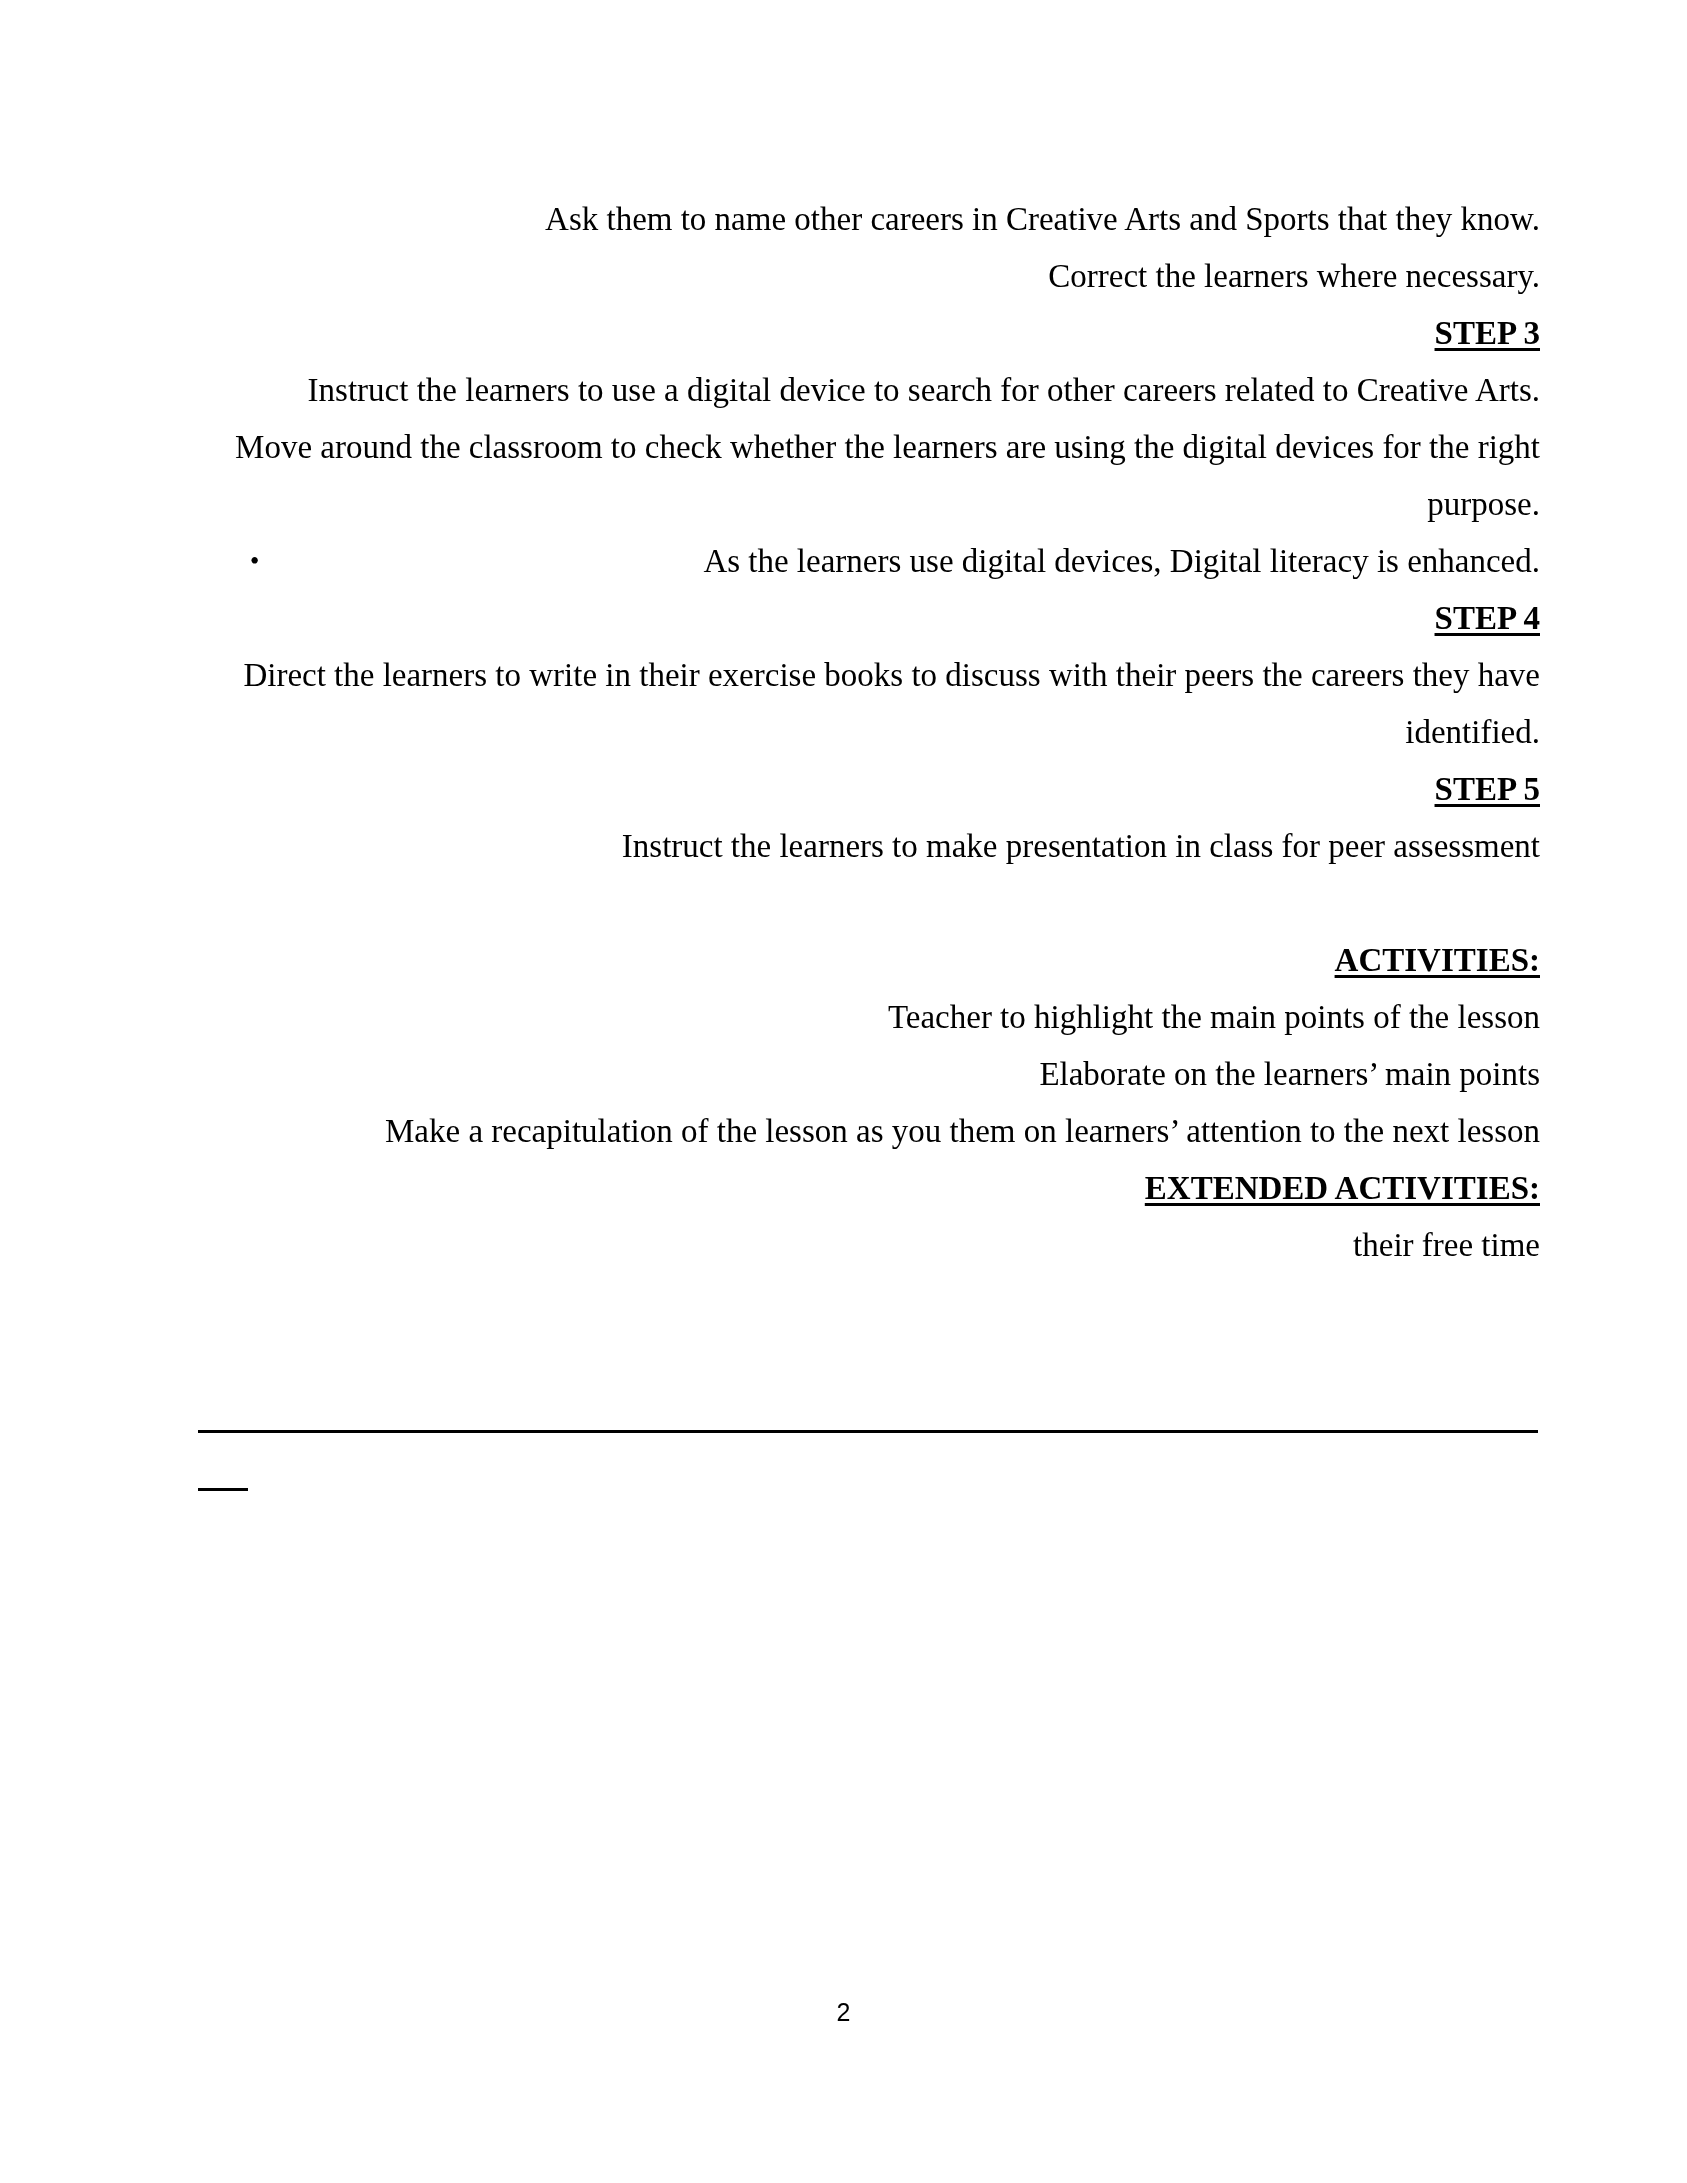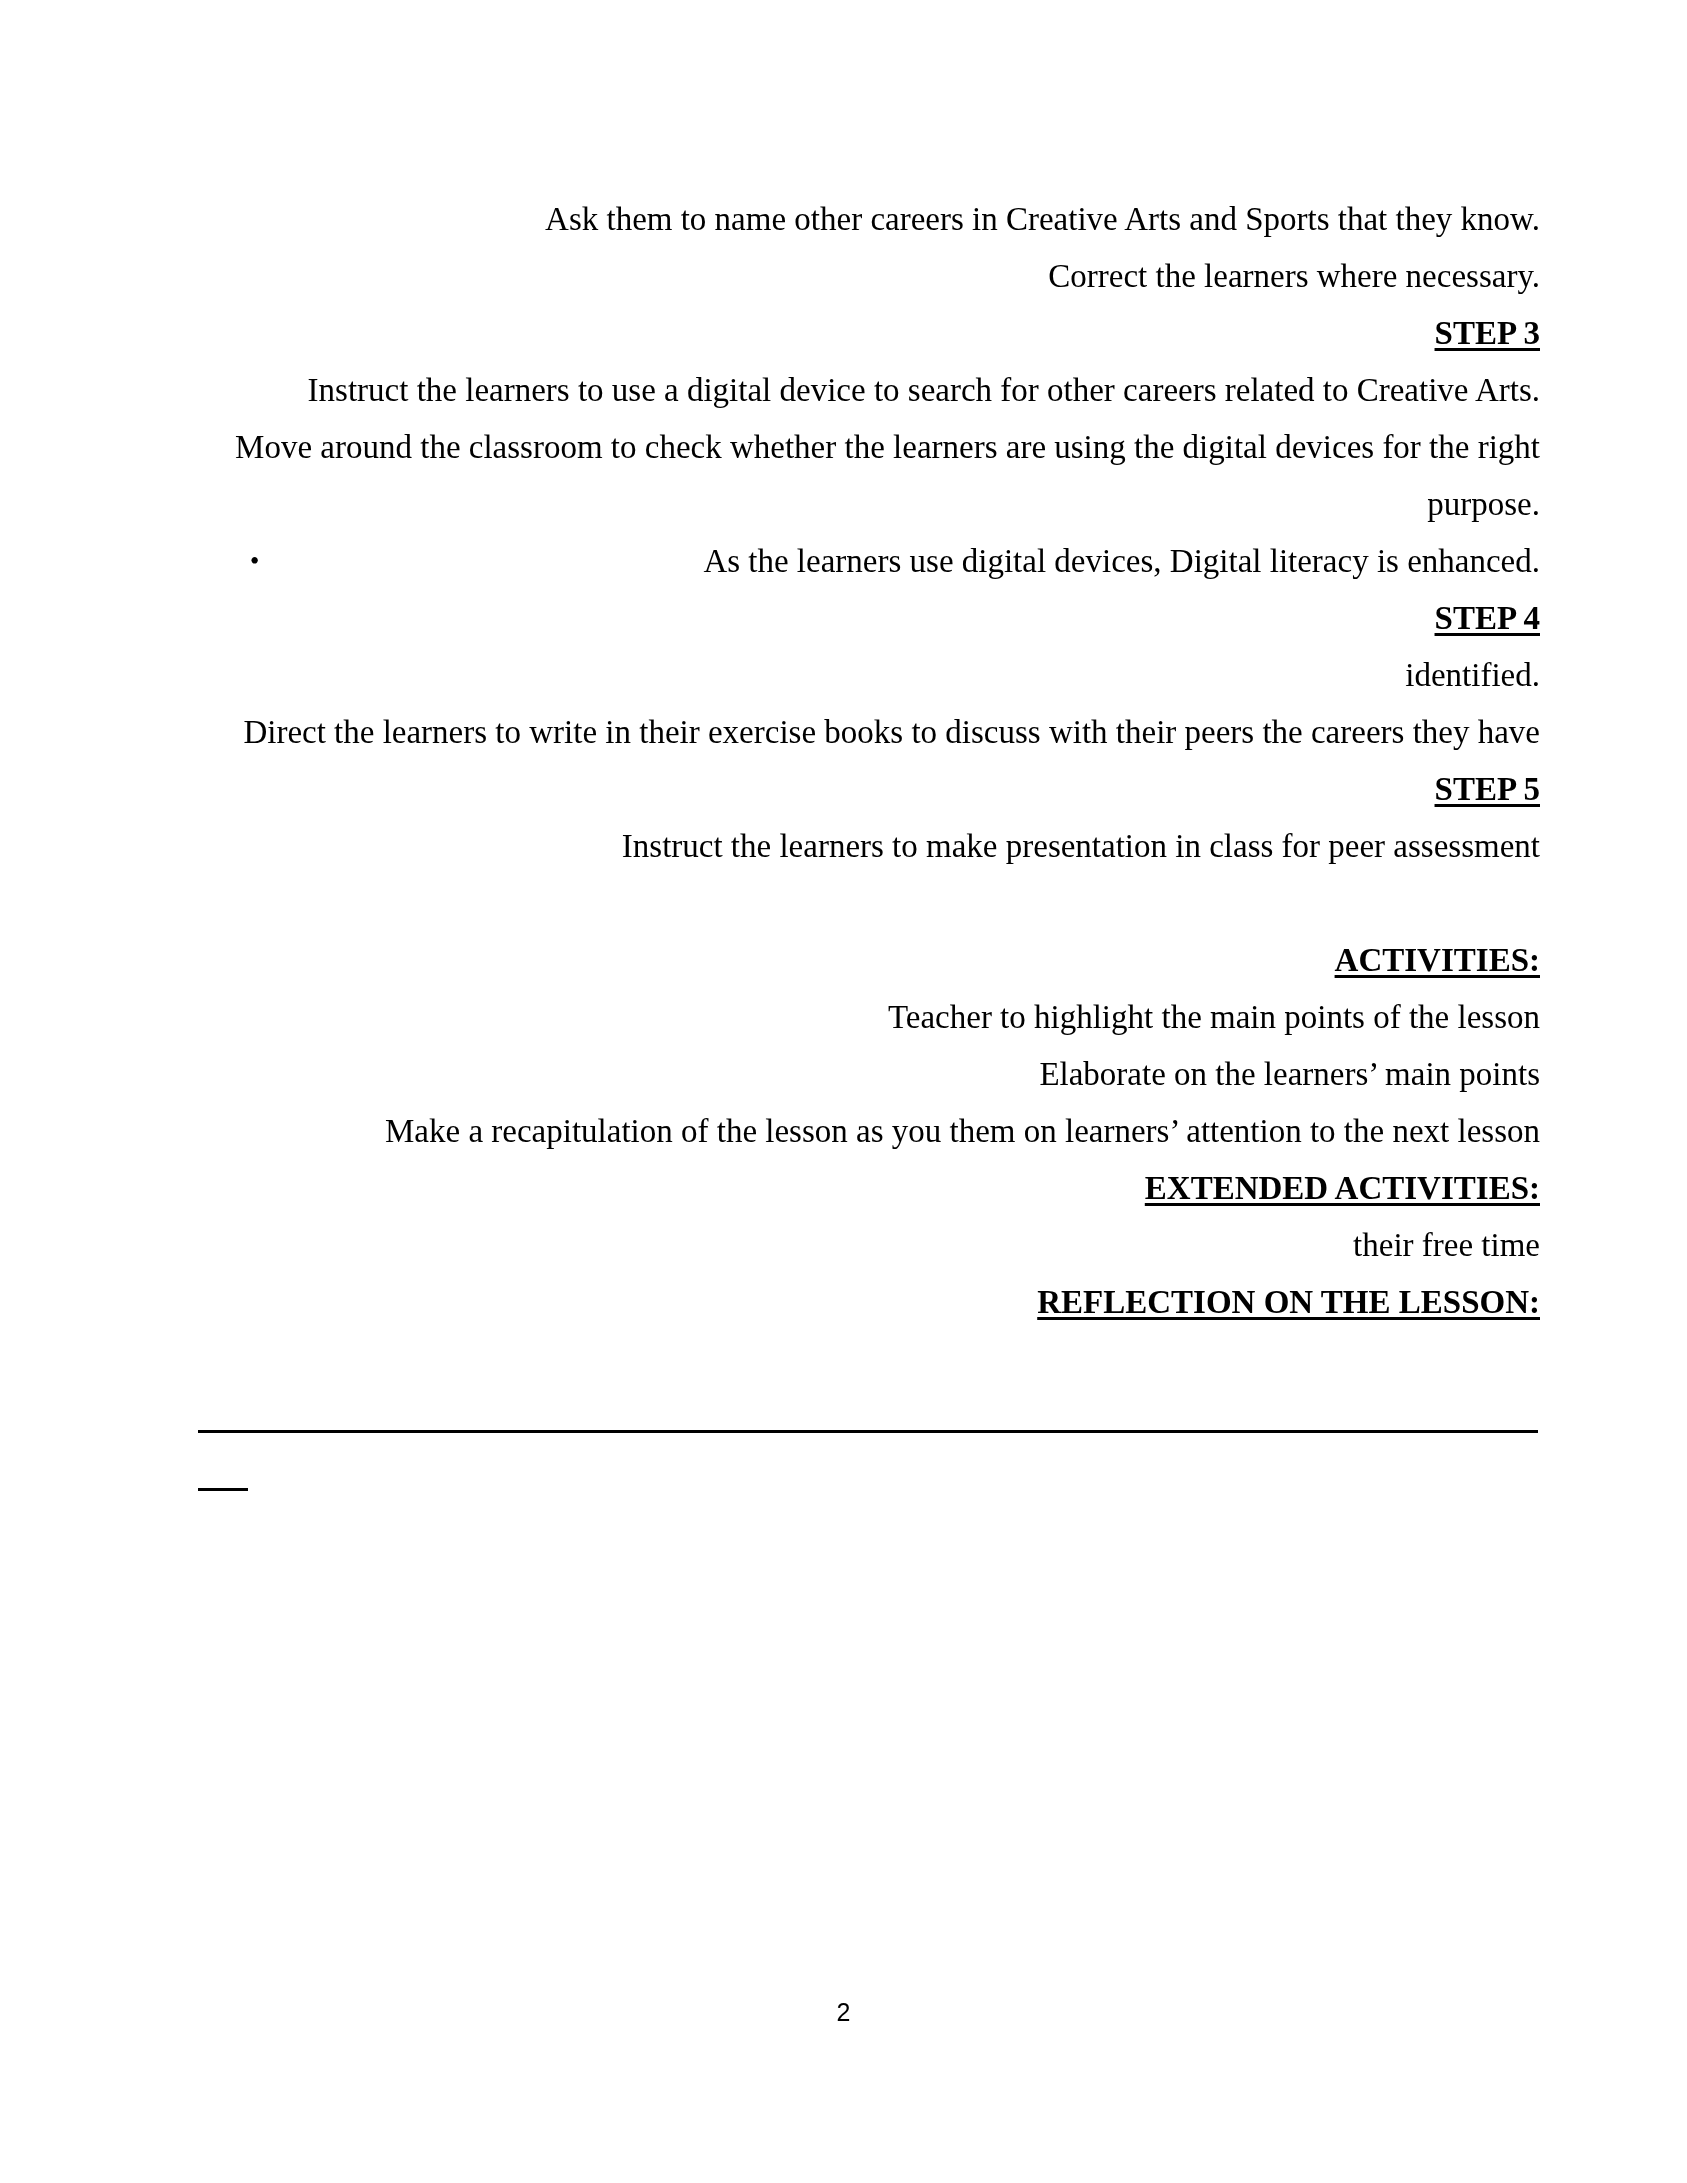--- a/index.html
+++ b/index.html
@@ -31,36 +31,35 @@
   <span class="line"><span class="heading">STEP 3</span></span>
   <span class="line">Instruct the learners to use a digital device to search for other careers related to Creative Arts.</span>
   <span class="line">Move around the classroom to check whether the learners are using the digital devices for the right</span>
   <span class="line">purpose.</span>
   <span class="line bullet-line">
     <span class="bullet-glyph">•</span>
     <span>As the learners use digital devices, Digital literacy is enhanced.</span>
   </span>
 
   <span class="line"><span class="heading">STEP 4</span></span>
+  <span class="line">Direct the learners to write in their exercise books to discuss with their peers the careers they have</span>
   <span class="line">identified.</span>
-  <span class="line">Direct the learners to write in their exercise books to discuss with their peers the careers they have</span>
 
   <span class="line"><span class="heading">STEP 5</span></span>
   <span class="line">Instruct the learners to make presentation in class for peer assessment</span>
 
   <span class="line blank"></span>
 
   <span class="line"><span class="heading">ACTIVITIES:</span></span>
   <span class="line">Teacher to highlight the main points of the lesson</span>
   <span class="line">Elaborate on the learners’ main points</span>
   <span class="line">Make a recapitulation of the lesson as you them on learners’ attention to the next lesson</span>
 
   <span class="line"><span class="heading">EXTENDED ACTIVITIES:</span></span>
   <span class="line">their free time</span>
 
-  <span class="line"><span class="heading">REFLECTION ON THE LESSON:</span></span>
 </div>
 
 <div class="rule-long"></div>
 <div class="rule-short"></div>
 
 <div class="page-number">2</div>
 
 
 </body></html>

